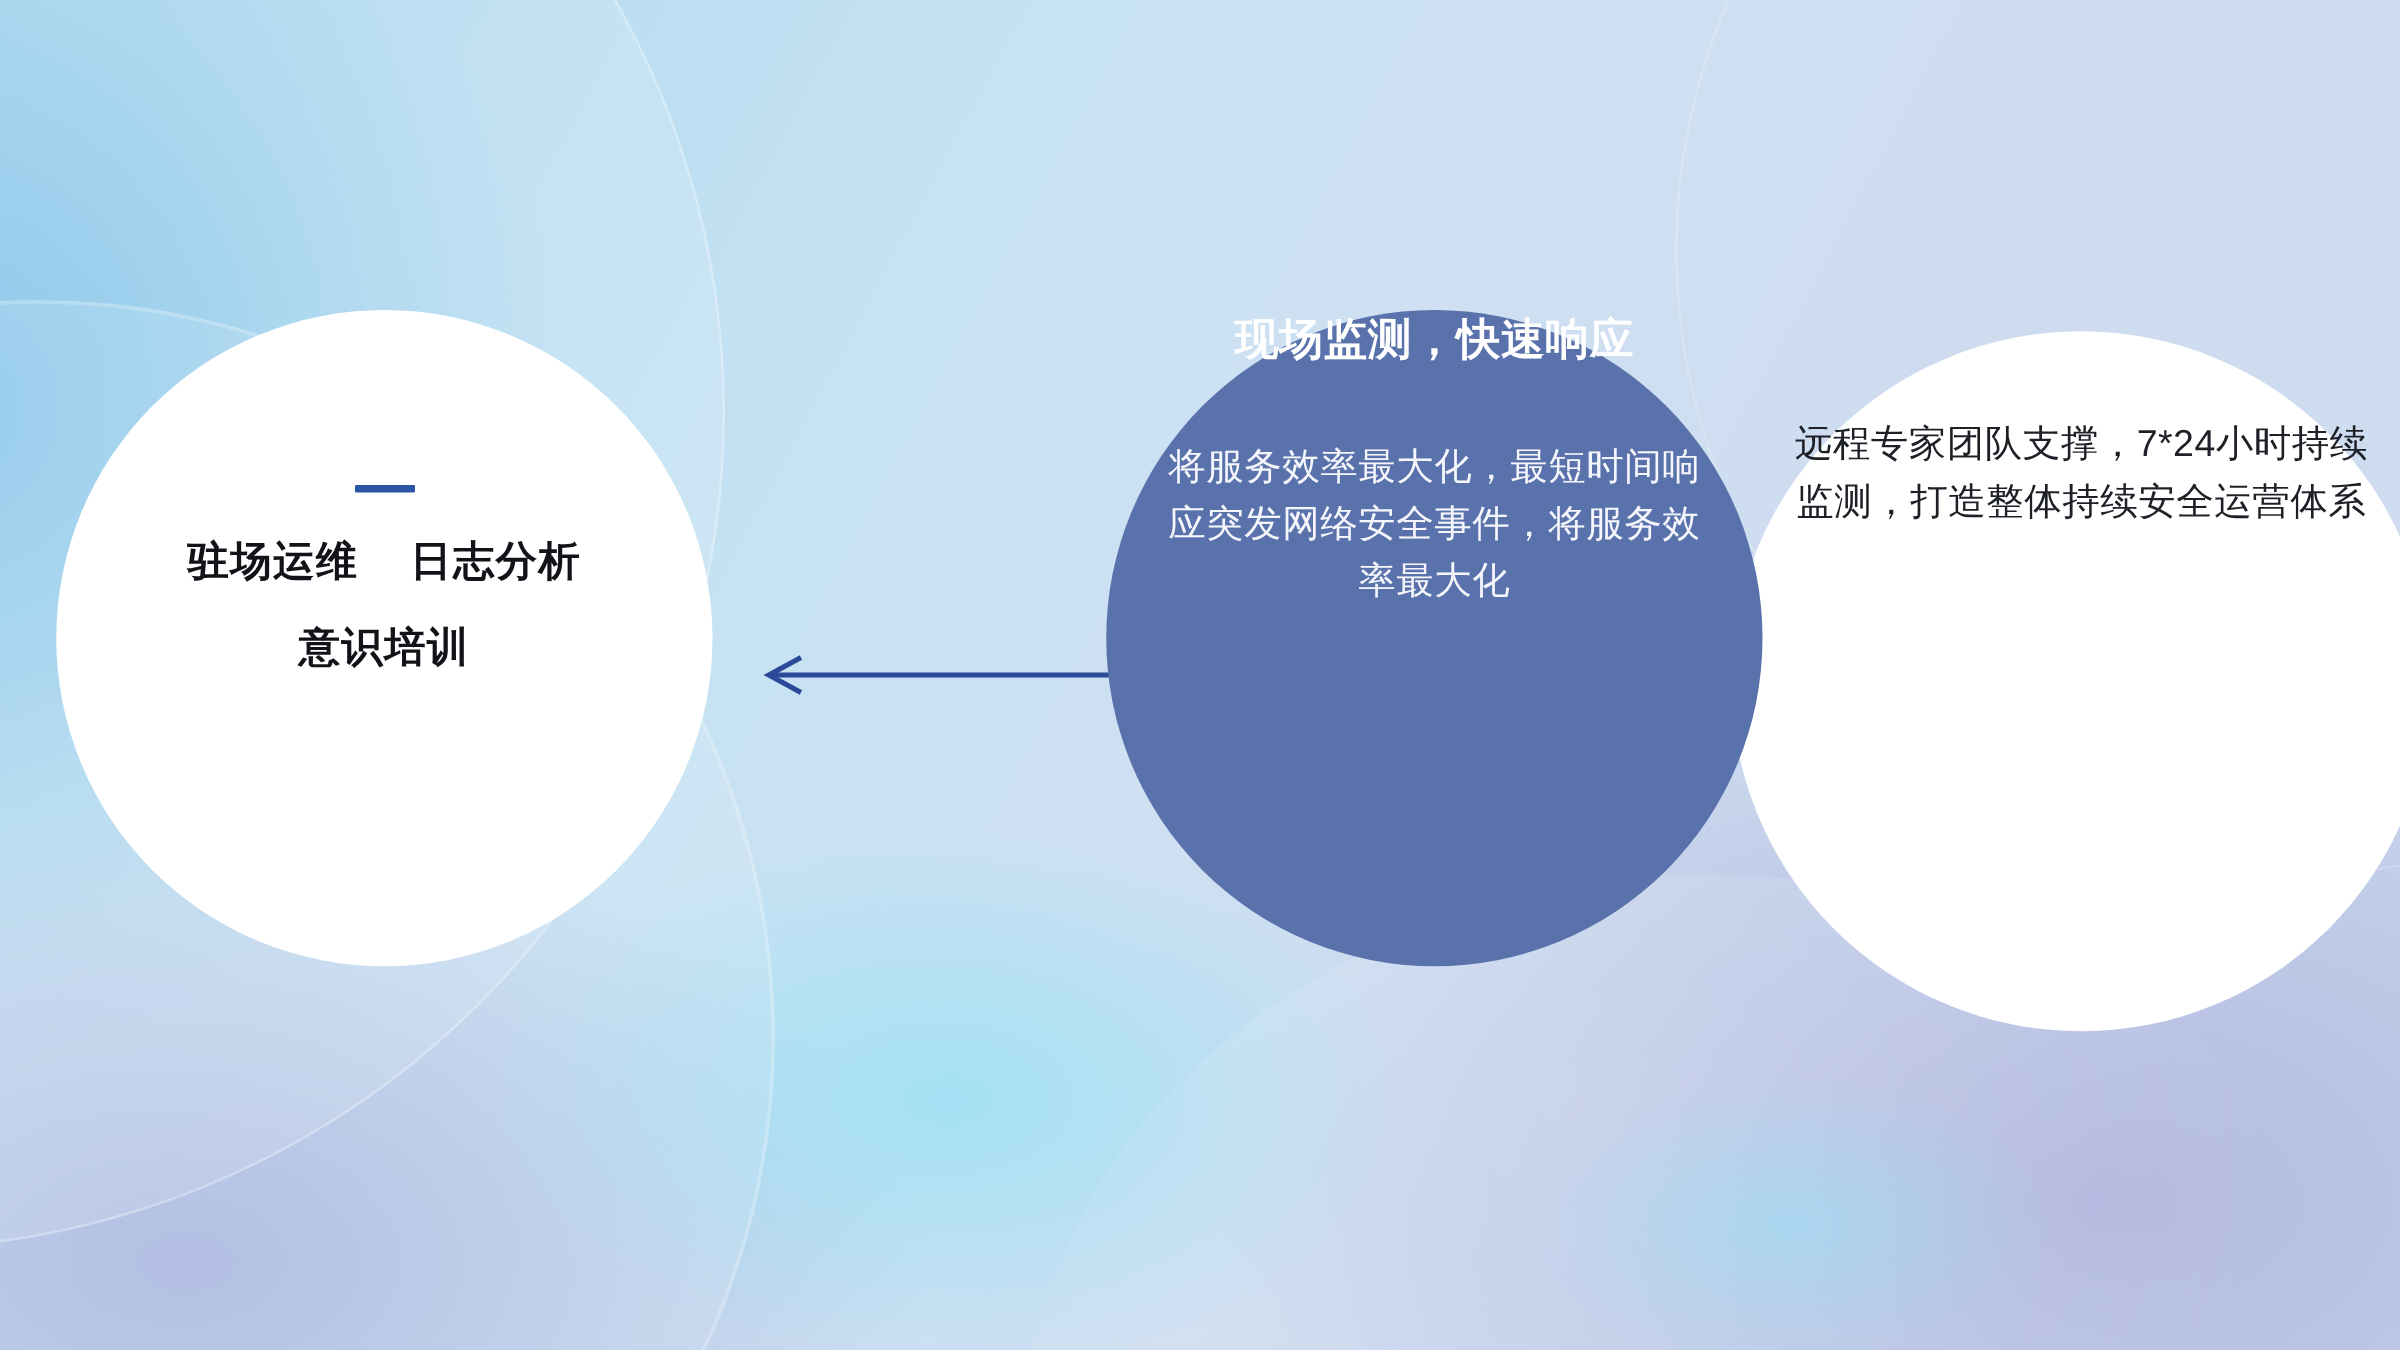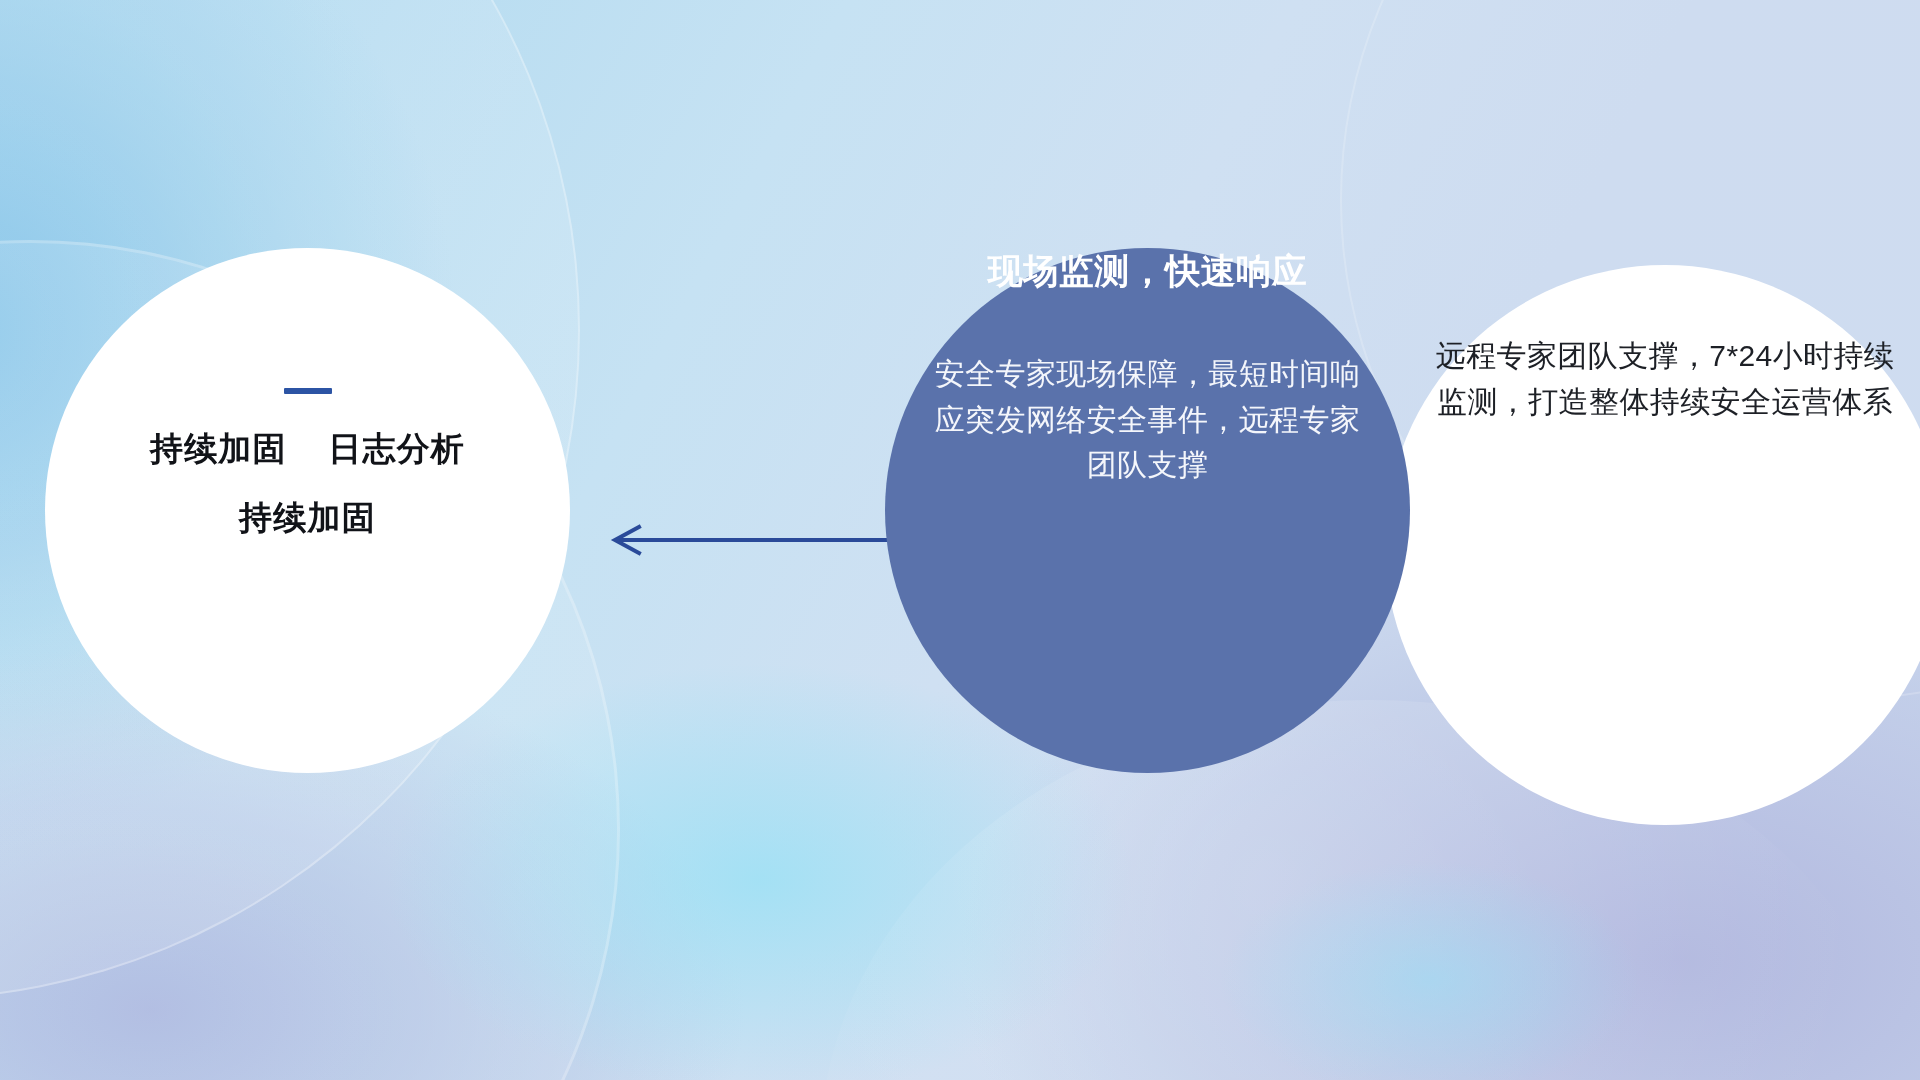--- a/index.html
+++ b/index.html
@@ -178,31 +178,31 @@
   <div class="arc arc-d"></div>
 
   <svg id="arrow" viewBox="0 0 300 40" xmlns="http://www.w3.org/2000/svg">
     <line x1="298" y1="20" x2="14" y2="20" stroke="#2a4a99" stroke-width="4"></line>
     <polyline points="34,7 10,20 34,33" fill="none" stroke="#2a4a99" stroke-width="4" stroke-linecap="square" stroke-linejoin="miter"></polyline>
   </svg>
 
   <div class="circle" id="circle-left">
     <div class="inner">
       <div class="rule"></div>
-      <div class="kw-row">持续加固    日志分析</div>
-      <div class="kw-row">持续加固</div>
+      <div class="kw-row">驻场运维    日志分析</div>
+      <div class="kw-row">意识培训</div>
     </div>
   </div>
 
   <div class="circle" id="circle-right">
     <div class="inner">
       <div class="body">远程专家团队支撑，7*24小时持续监测，打造整体持续安全运营体系</div>
     </div>
   </div>
 
   <div class="circle" id="circle-mid">
     <div class="inner">
       <div class="heading">现场监测，快速响应</div>
-      <div class="body">安全专家现场保障，最短时间响应突发网络安全事件，远程专家团队支撑</div>
+      <div class="body">将服务效率最大化，最短时间响应突发网络安全事件，将服务效率最大化</div>
     </div>
   </div>
 
 </div>
 
 </body></html>

